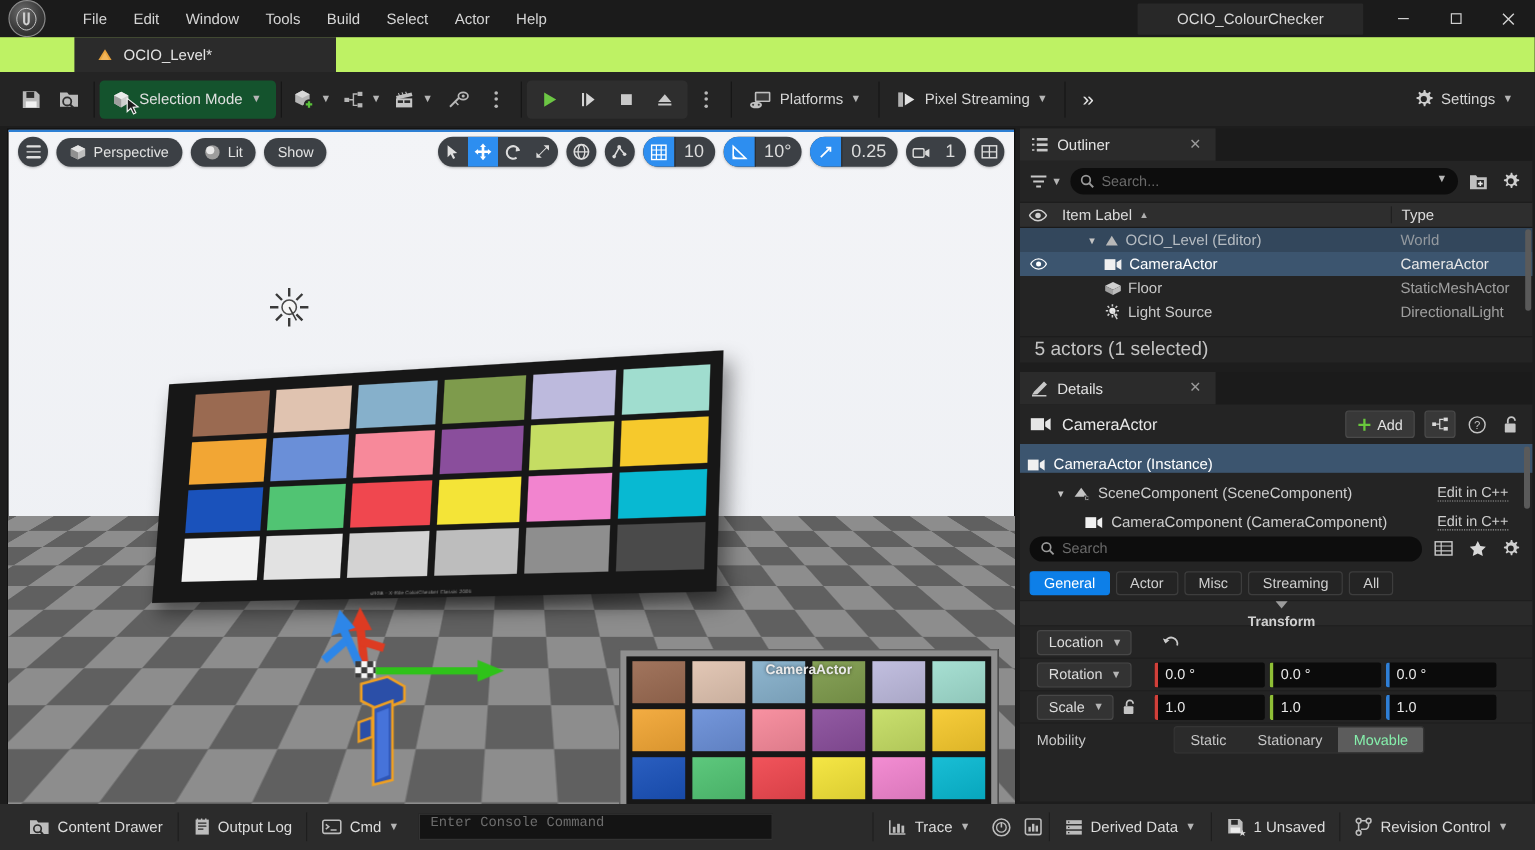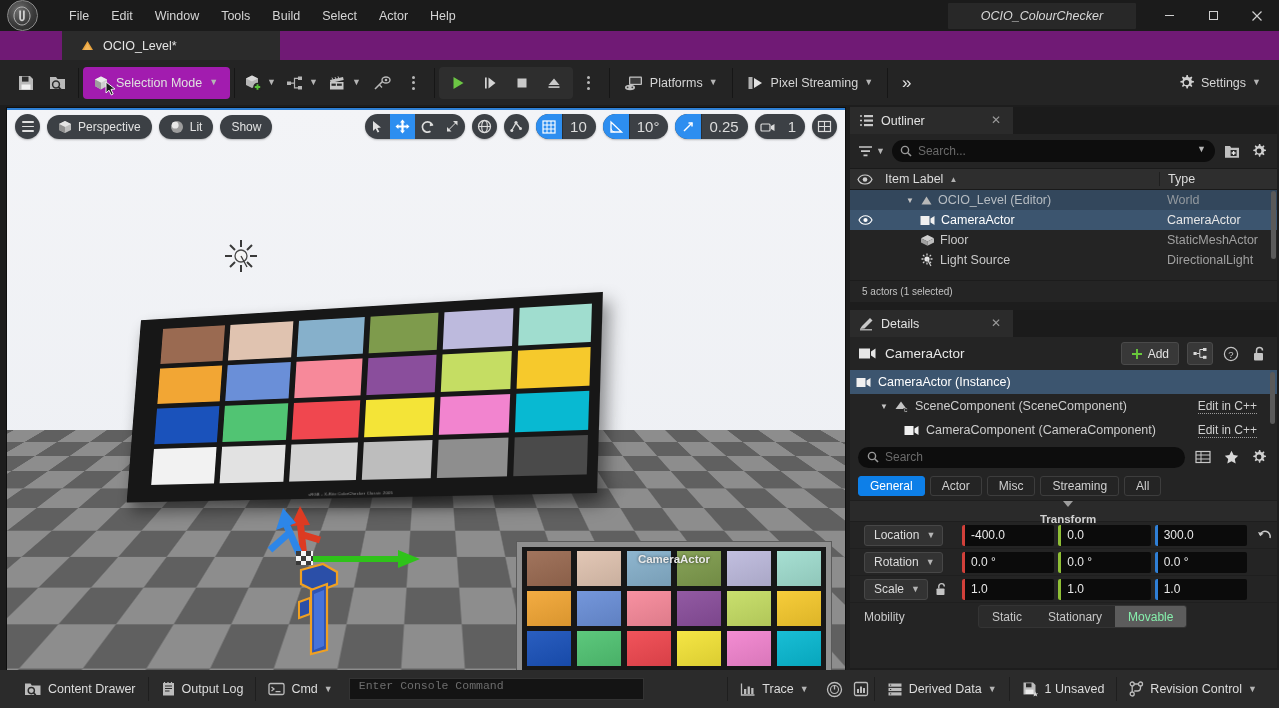--- a/index.html
+++ b/index.html
@@ -37,32 +37,31 @@
     white-space: nowrap;
   }
 
   .win-title {
     position: absolute; left: 948px; top: 3px;
     width: 188px; height: 26px;
     background: #282828;
     display: flex; align-items: center; justify-content: center;
     font-size: 12.5px; color: #d8d8d8;
     border-radius: 1px;
-    font-style: italic;
   }
   .wincontrols { position: absolute; right: 0; top: 0; height: 31px; display: flex; }
   .wc {
     width: 44px; height: 31px; display: flex; align-items: center; justify-content: center;
     font-size: 13px; color: #cfcfcf;
   }
 
   
   .tabstrip {
     position: absolute; left: 0; top: 31px; width: 1279px; height: 29px;
-    background: #701a75;
+    background: #bef264;
   }
   .level-tab {
     position: absolute; left: 62px; top: 0; width: 218px; height: 29px;
     background: #2b2b2b;
     display: flex; align-items: center; padding-left: 18px; gap: 8px;
   }
   .level-tab .ico { width: 15px; height: 13px; position: relative; }
   .level-tab .label { font-size: 12.5px; color: #e4e4e4; }
 
   
@@ -70,21 +69,21 @@
     position: absolute; left: 0; top: 60px; width: 1279px; height: 45px;
     background: #242424;
     display: flex; align-items: center;
   }
   .tb-sep { width: 1px; height: 30px; background: #161616; margin: 0 4px; }
   .tb-btn {
     height: 32px; min-width: 32px; display: flex; align-items: center; justify-content: center;
     border-radius: 3px; color: #cfcfcf; gap: 4px; padding: 0 5px;
   }
   .mode-btn {
-    height: 32px; background: #a21caf; border-radius: 4px;
+    height: 32px; background: #14532d; border-radius: 4px;
     display: flex; align-items: center; gap: 7px; padding: 0 12px 0 10px;
     font-size: 12.5px; color: #e0e0e0; position: relative;
   }
   .caret { font-size: 9px; color: #b5b5b5; line-height: 1; }
   .play-group {
     height: 32px; background: #2e2e2e; border-radius: 4px;
     display: flex; align-items: center; padding: 0 4px; gap: 2px;
   }
   .play-group .pg { width: 30px; height: 28px; display: flex; align-items: center; justify-content: center; border-radius: 3px; }
   .tb-text-btn {
@@ -261,36 +260,36 @@
   .ol-row.world .r-type { color: #93999f; }
   .indent1 { margin-left: 26px; }
   .indent2 { margin-left: 40px; }
   .ol-scroll {
     position: absolute; right: 1px; top: 1px; width: 5px; height: 68px; border-radius: 3px;
     background: #5a5a5a;
   }
   .ol-footer {
     position: absolute; bottom: 0; left: 0; width: 100%; height: 22px;
     background: #242424; display: flex; align-items: center; padding-left: 12px;
-    font-size: 10px; color: #c3c3c3; border-top: 1px solid #1c1c1c;
+    font-size: 16px; color: #c3c3c3; border-top: 1px solid #1c1c1c;
   }
 
   
   .dt-titlerow { height: 33px; display: flex; align-items: center; padding: 0 8px; gap: 8px; }
   .dt-title { font-size: 13.5px; color: #e8e8e8; flex: 1; display: flex; align-items: center; gap: 8px; }
   .add-btn {
     height: 23px; background: #383838; border: 1px solid #4a4a4a; border-radius: 3px;
     display: flex; align-items: center; gap: 5px; padding: 0 9px; font-size: 12px; color: #e2e2e2;
   }
   .sq-btn {
     width: 26px; height: 23px; background: #383838; border: 1px solid #4a4a4a; border-radius: 3px;
     display: flex; align-items: center; justify-content: center;
   }
   .comp-list { position: relative; }
-  .comp-row { height: 24px; display: flex; align-items: center; font-size: 12.5px; color: #cdcdcd; padding-right: 20px; }
+  .comp-row { height: 24px; display: flex; align-items: flex-end; font-size: 12.5px; color: #cdcdcd; padding-right: 20px; }
   .comp-row.sel { background: #3c556f; color: #fff; }
   .comp-row .cname { flex: 1; display: flex; align-items: center; gap: 6px; }
   .edit-cpp { font-size: 12px; color: #cfcfcf; border-bottom: 1px dotted #9a9a9a; }
   .comp-scroll { position: absolute; right: 2px; top: 2px; width: 5px; height: 52px; border-radius: 3px; background: #5a5a5a; }
 
   .dt-searchrow { height: 30px; display: flex; align-items: center; padding: 0 8px; gap: 8px; }
   .dt-search {
     flex: 1; height: 21px; background: #0d0d0d; border-radius: 11px;
     display: flex; align-items: center; padding: 0 9px; gap: 6px;
   }
@@ -1024,25 +1023,20 @@
       <span>Transform</span>
     </div>
     <div id="transform-rows">
         <div class="prop-row">
           <div class="prop-name">
             <div class="prop-dd">
               <span>Location</span>
               <span class="caret">▼</span>
             </div>
           </div>
-          <div class="num-fields">
-            <div class="num-field x">-400.0</div>
-            <div class="num-field y">0.0</div>
-            <div class="num-field z">300.0</div>
-          </div>
           <div class="reset-ico">
             <svg width="15" height="13" viewBox="0 0 15 13">
               <path d="M13 9 A5 5 0 0 0 3 6" fill="none" stroke="#cacaca" stroke-width="1.5"></path>
               <path d="M1 3 L3.2 7.3 L6.6 4.6 Z" fill="#cacaca"></path>
             </svg>
           </div>
         </div>
         <div class="prop-row">
           <div class="prop-name">
             <div class="prop-dd">

